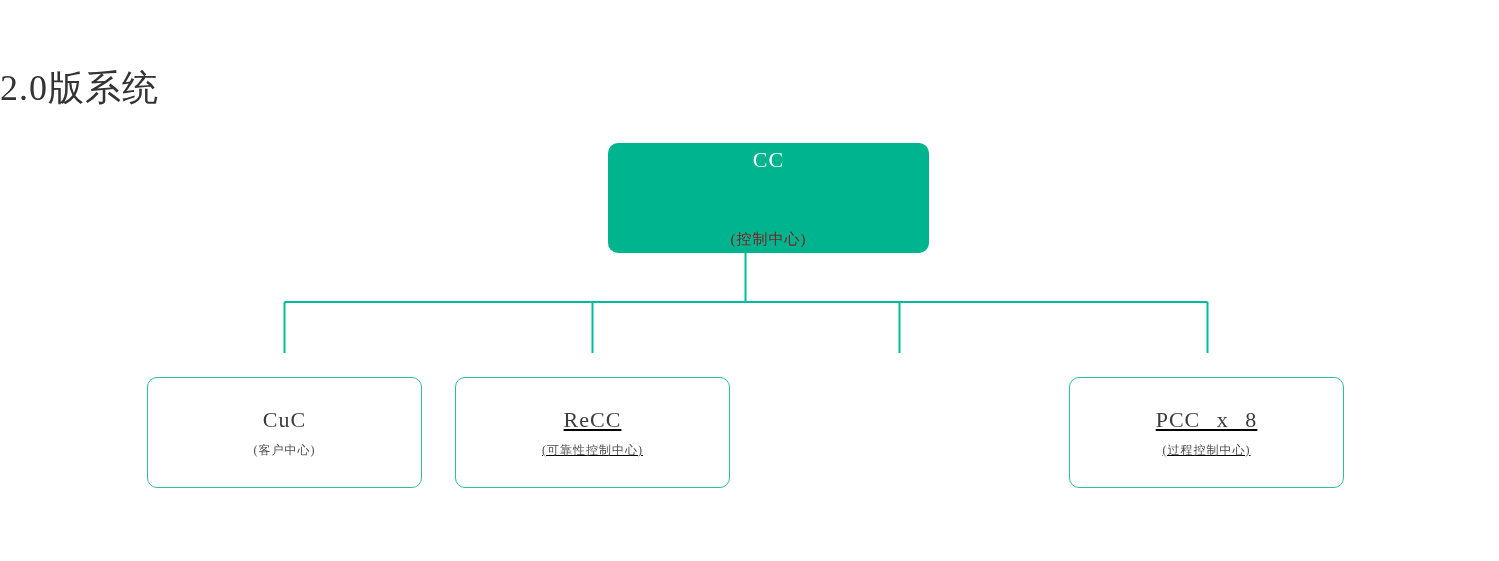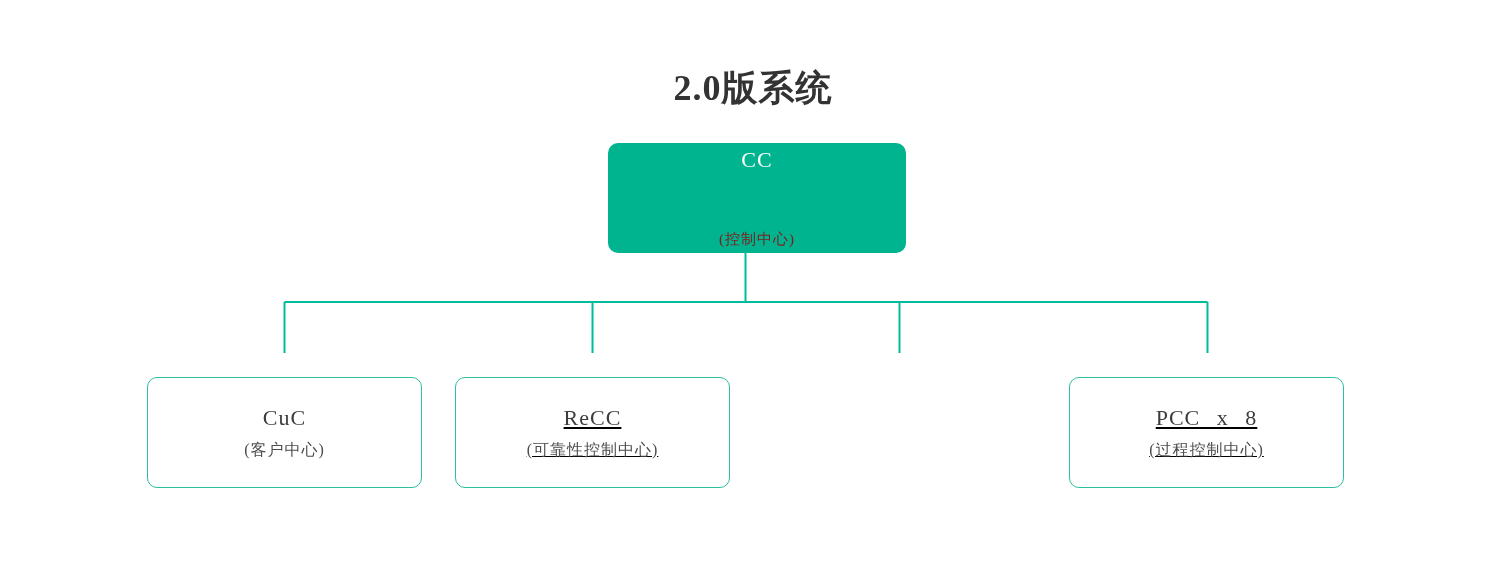--- a/index.html
+++ b/index.html
@@ -11,28 +11,26 @@
   .canvas {
     position: relative;
     width: 1499px;
     height: 561px;
     background: #ffffff;
     overflow: hidden;
   }
   .page-title {
     position: absolute;
     top: 64px;
-    left: 8px;
+    left: 0;
     width: 1490px;
-    text-align: center;
     font-size: 36px;
     letter-spacing: 1px;
     color: var(--title-text, #333333);
     font-family: "Liberation Serif", "DejaVu Serif", serif;
-    font-weight: bold;
   }
   .connectors {
     position: absolute;
     top: 0;
     left: 0;
     pointer-events: none;
   }
   .connectors line {
     stroke: var(--line, #00bc9b);
     stroke-width: 2;
@@ -45,21 +43,21 @@
     align-items: center;
     justify-content: center;
     gap: 13px;
     border-radius: 10px;
     box-sizing: border-box;
     text-align: center;
   }
   .node-root {
     left: 608px;
     top: 143px;
-    width: 298px;
+    width: 321px;
     height: 110px;
     background: var(--node-fill, #00b48f);
   }
   .node-root .node-label {
     color: #ffffff;
     font-size: 22px;
   }
   .node-root .node-sublabel {
     color: #7f1d1d;
     font-size: 15px;
@@ -77,21 +75,21 @@
   .node-child-2 { left: 762px; }
   .node-child-3 { left: 1069px; text-decoration: underline; }
   .node-label {
     font-size: 22px;
     color: var(--label-text, #3d3d3d);
     letter-spacing: 1px;
     word-spacing: 10px;
     line-height: 1;
   }
   .node-sublabel {
-    font-size: 16px;
+    font-size: 12px;
     color: var(--sublabel-text, #4d4d4d);
     letter-spacing: 1px;
     line-height: 1;
   }
 </style>
 </head>
 <body>
 
 <div class="canvas">
 

